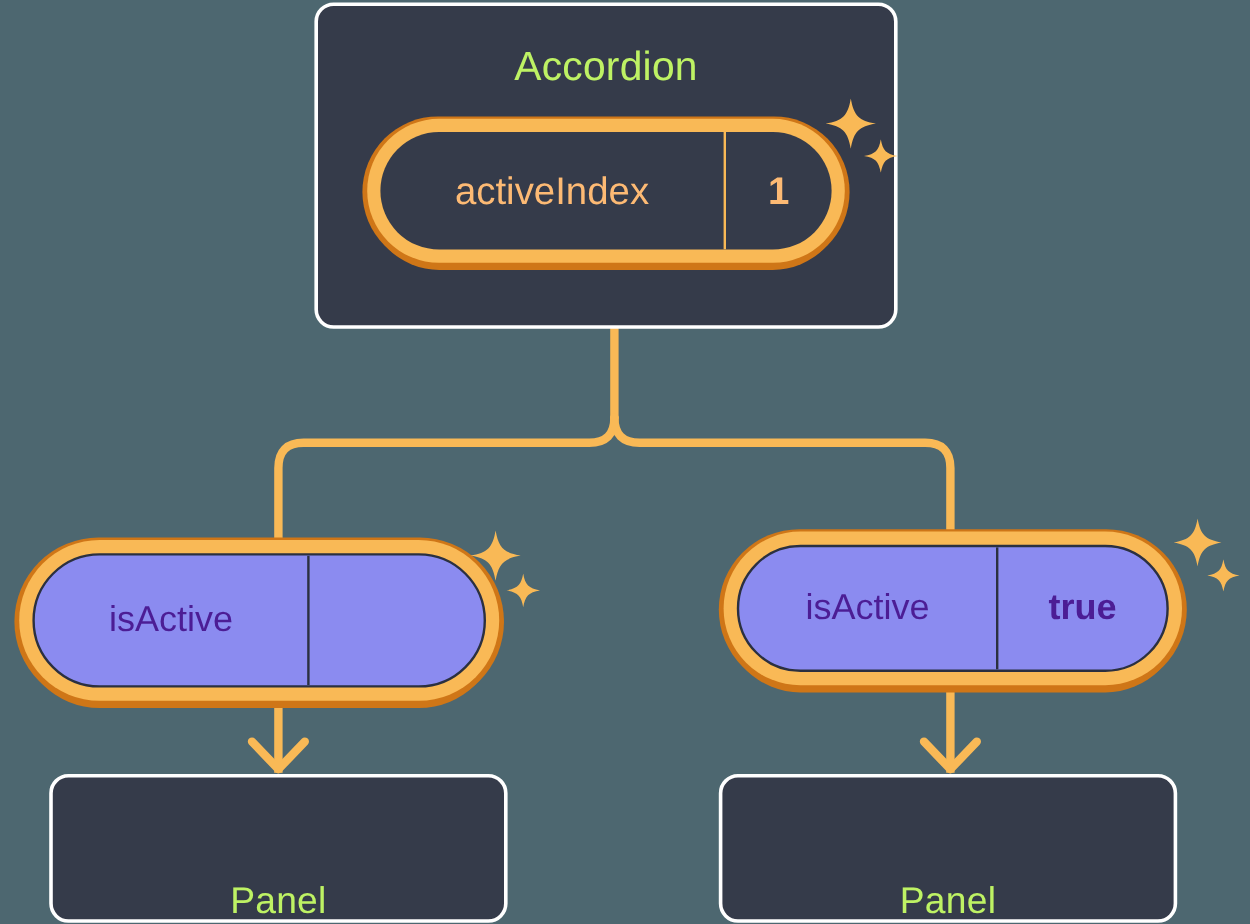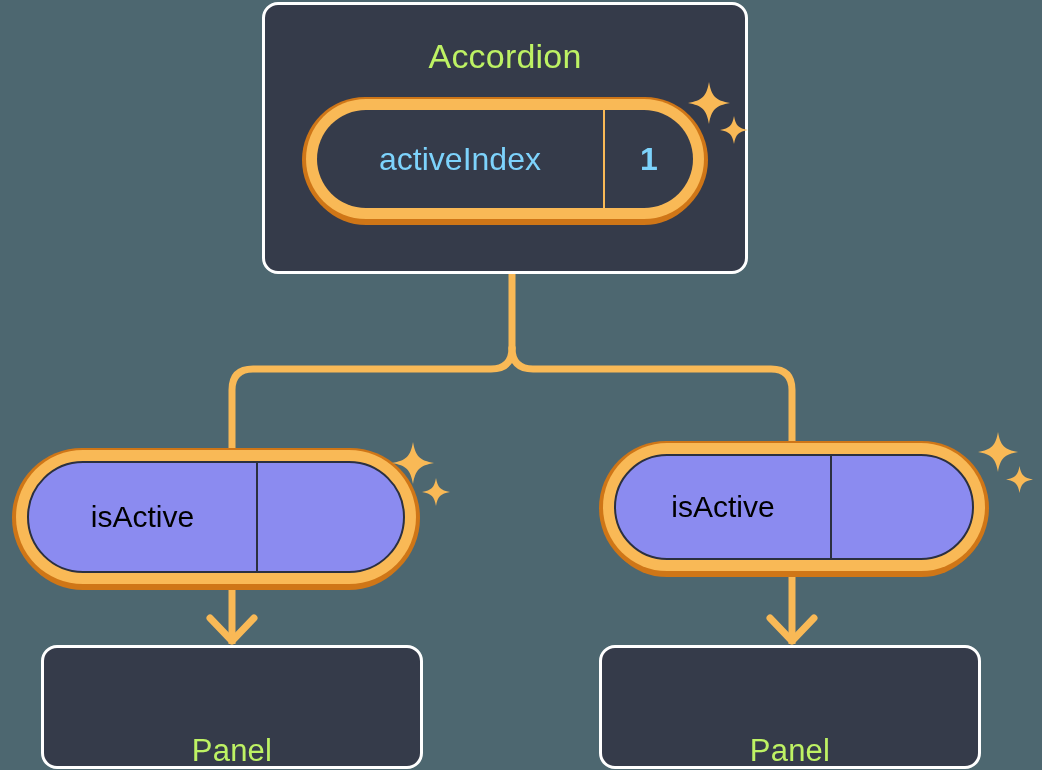--- a/index.html
+++ b/index.html
@@ -131,37 +131,37 @@
   .pill-key { }
   .pill-val { font-weight: bold; }
 
   
   .pill-dark .pill-inner {
     background: #353b4a;
     border: none;
   }
   .pill-dark .pill-key,
   .pill-dark .pill-val {
-    color: #7dd3fc;
+    color: #fdba74;
     font-size: 32px;
   }
   .pill-dark .pill-divider {
     width: 2px;
     background: #f9b956;
     flex: 0 0 2px;
   }
 
   
   .pill-purple .pill-inner {
     background: #8b8bf0;
     border: 2px solid #2b3040;
   }
   .pill-purple .pill-key,
   .pill-purple .pill-val {
-    color: #000000;
+    color: #4c1d95;
     font-size: 30px;
   }
   .pill-purple .pill-divider {
     width: 2px;
     background: #2b3040;
     flex: 0 0 2px;
   }
 
   
   #pill-activeindex {
@@ -266,20 +266,21 @@
 
   <div class="comp-box panel-box" id="panel-left-box">
     <span class="comp-title">Panel</span>
   </div>
 
   <div class="pill-wrap pill-purple" id="pill-isactive-right">
     <div class="pill-ring"></div>
     <div class="pill-inner">
       <div class="pill-cell pill-key">isActive</div>
       <div class="pill-divider"></div>
+      <div class="pill-cell pill-val">true</div>
     </div>
   </div>
 
   <div class="sparkle-group" id="sparkles-right">
     <svg class="spark" style="left:0px; top:0px; width:40px; height:40px;" viewBox="0 0 100 100" xmlns="http://www.w3.org/2000/svg">
       <path d="M50 0 C 56 34 66 44 100 50 C 66 56 56 66 50 100 C 44 66 34 56 0 50 C 34 44 44 34 50 0 Z" fill="#f9b956"></path>
     </svg>
     <svg class="spark" style="left:28px; top:34px; width:27px; height:27px;" viewBox="0 0 100 100" xmlns="http://www.w3.org/2000/svg">
       <path d="M50 0 C 56 34 66 44 100 50 C 66 56 56 66 50 100 C 44 66 34 56 0 50 C 34 44 44 34 50 0 Z" fill="#f9b956"></path>
     </svg>

